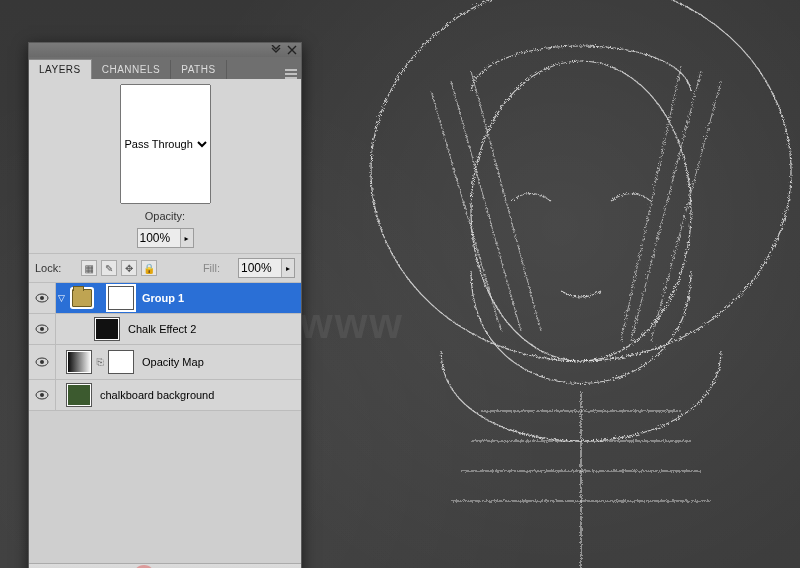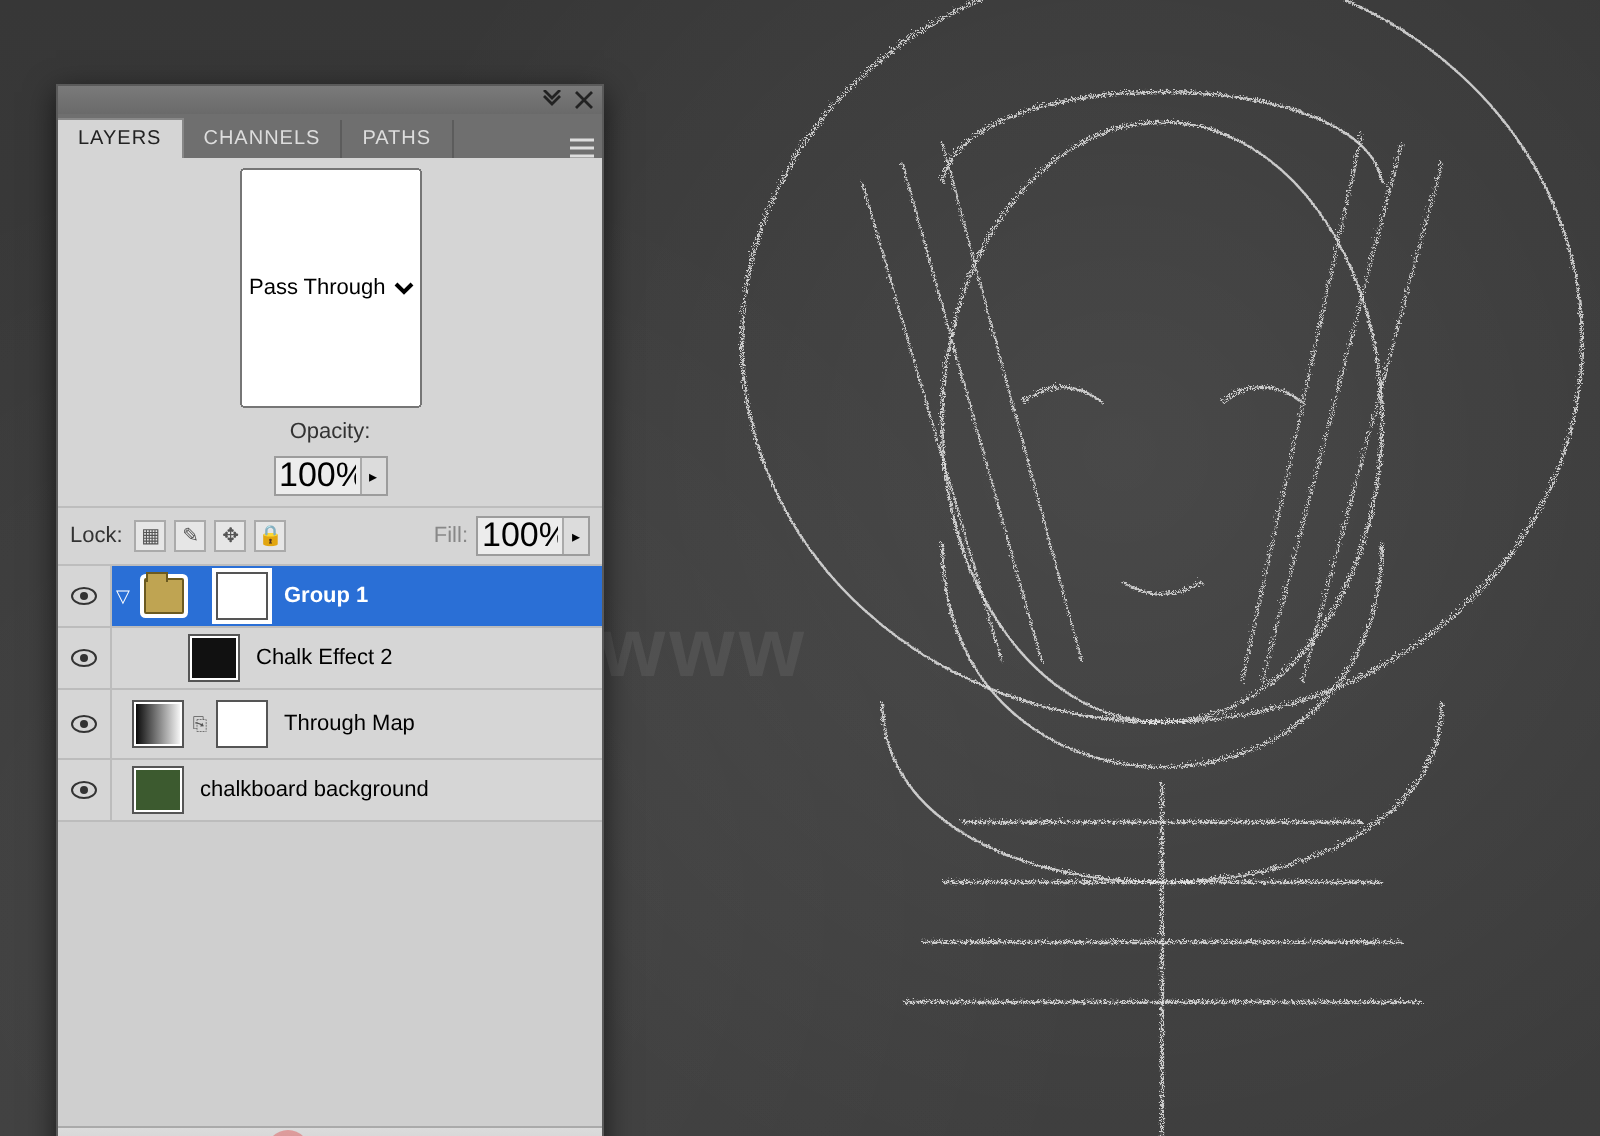--- a/index.html
+++ b/index.html
@@ -22,24 +22,24 @@
   .panel-header .hicon{width:10px;height:10px;color:#2a2a2a;display:flex;align-items:center;justify-content:center;}
   .tabs{display:flex;background:#6f6f6f;height:22px;align-items:flex-end;}
   .tab{padding:4px 10px;font-size:10px;color:#ddd;letter-spacing:.5px;border-right:1px solid #5c5c5c;cursor:pointer;}
   .tab.active{background:#d5d5d5;color:#222;border-top:1px solid #888;border-right:1px solid #888;}
   .menu-btn{margin-left:auto;width:20px;display:flex;align-items:center;justify-content:center;color:#ddd;}
 
   .row1{display:flex;align-items:center;gap:6px;padding:5px 6px;border-bottom:1px solid #bdbdbd;flex-direction:column;}
   select.blend{height:20px;font-size:11px;flex:0 0 120px;}
   .lbl{color:#333;}
   .pct-box{display:flex;align-items:center;border:1px solid #9c9c9c;background:#ececec;height:18px;}
-  .pct-box input{width:38px;border:none;background:transparent;text-align:center;padding:0 2px;font-size:17px;}
+  .pct-box input{width:38px;border:none;background:transparent;text-align:left;padding:0 2px;font-size:12px;}
   .pct-box .arrow{width:12px;display:flex;align-items:center;justify-content:center;background:#dcdcdc;border-left:1px solid #aaa;height:100%;font-size:8px;}
 
-  .row2{display:flex;align-items:center;gap:4px;padding:4px 6px;border-bottom:1px solid #bdbdbd;}
+  .row2{display:flex;align-items:center;gap:18px;padding:4px 6px;border-bottom:1px solid #bdbdbd;}
   .lock-icons{display:flex;gap:4px;margin-left:2px;}
   .lock-icons span{width:14px;height:14px;border:1px solid #aaa;background:#e6e6e6;display:flex;align-items:center;justify-content:center;font-size:10px;color:#555;}
 
   .layers{background:#cfcfcf;min-height:280px;}
   .layer{display:flex;align-items:center;height:30px;border-bottom:1px solid #bcbcbc;background:#d6d6d6;}
   .layer.selected{background:#2a6fd6;color:#fff;}
   .vis{width:26px;height:100%;display:flex;align-items:center;justify-content:center;border-right:1px solid #bcbcbc;background:#d6d6d6;}
   .vis svg{width:14px;height:10px;}
   .indent{display:inline-block;}
   .thumb{width:24px;height:22px;border:1px solid #555;margin:0 4px;background:#fff;flex:0 0 auto;box-shadow:0 0 0 1px #fff inset;}
@@ -184,21 +184,21 @@
         <span class="vis">
             <svg viewBox="0 0 14 10">
               <ellipse cx="7" cy="5" rx="6" ry="4" fill="none" stroke="#333"></ellipse>
               <circle cx="7" cy="5" r="2" fill="#333"></circle>
             </svg>
           </span>
         <span class="indent" style="width:6px"></span>
         <span class="thumb grad"></span>
         <span class="link-col" style="font-size:9px;color:#555;text-align:center;">⎘</span>
         <span class="thumb mask"></span>
-        <span class="name">Through Map</span>
+        <span class="name">Opacity Map</span>
       </div>
 
       <div class="layer">
         <span class="vis">
             <svg viewBox="0 0 14 10">
               <ellipse cx="7" cy="5" rx="6" ry="4" fill="none" stroke="#333"></ellipse>
               <circle cx="7" cy="5" r="2" fill="#333"></circle>
             </svg>
           </span>
         <span class="indent" style="width:6px"></span>

